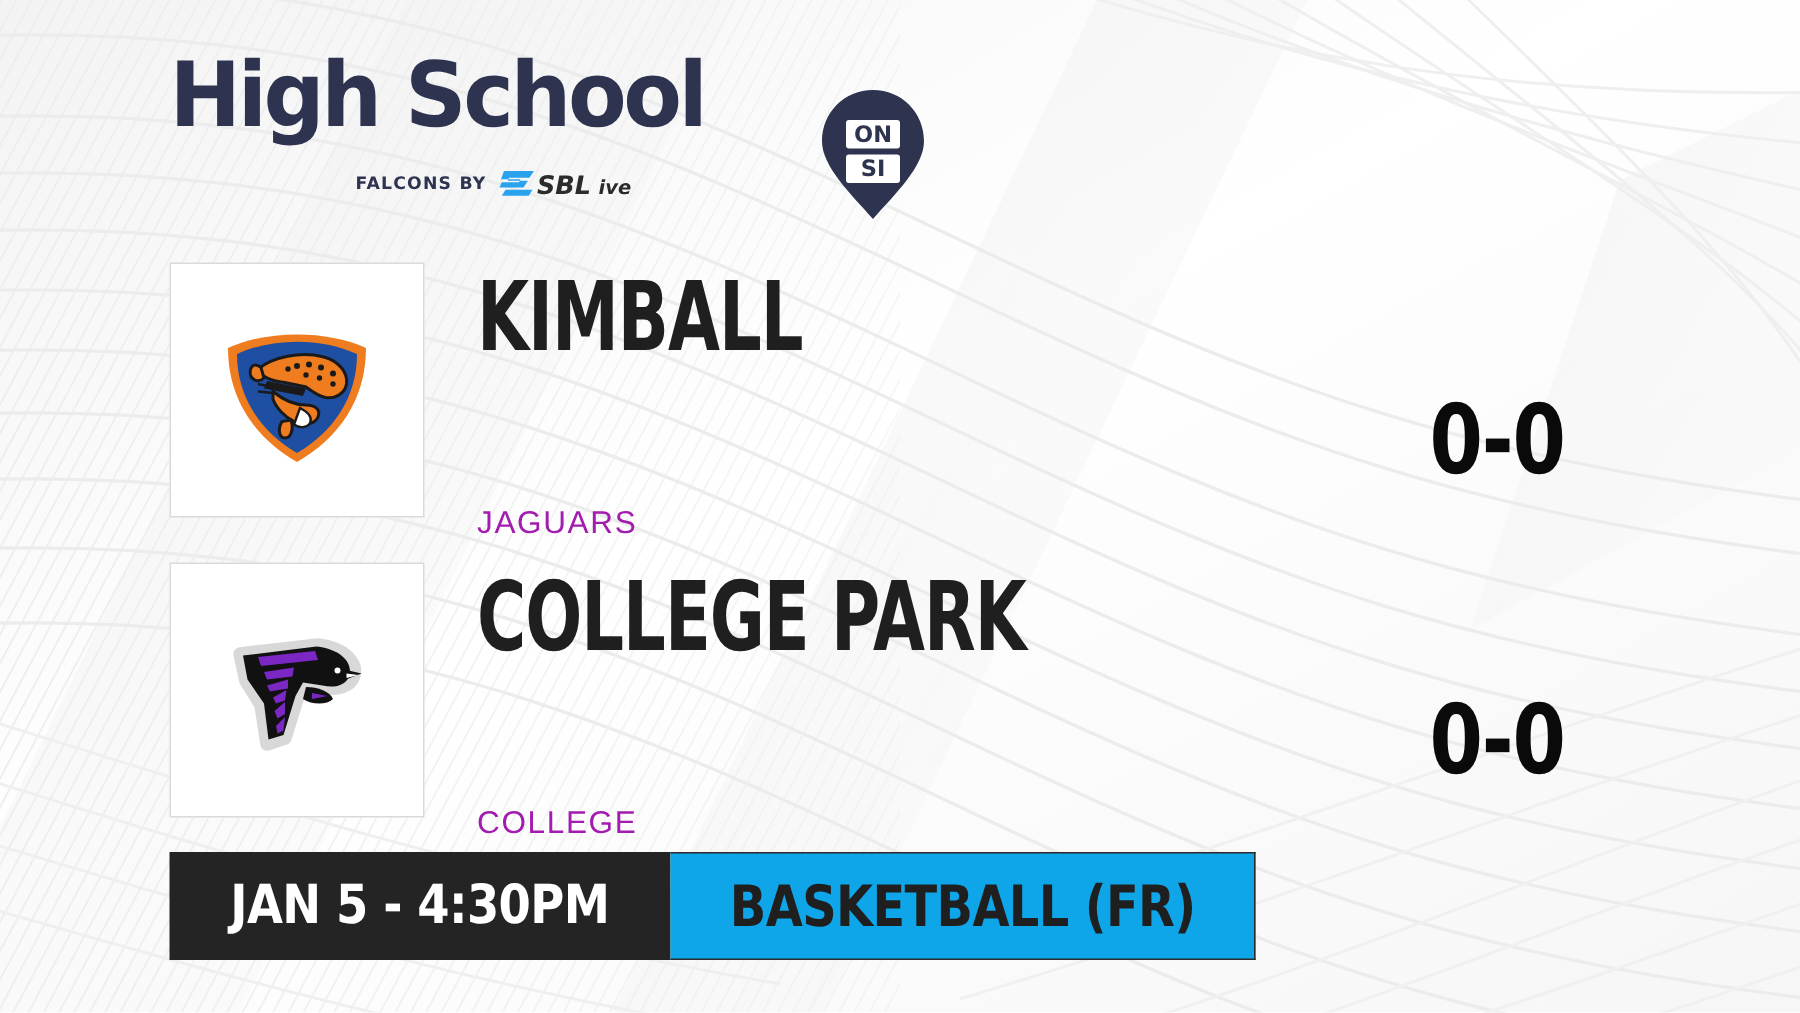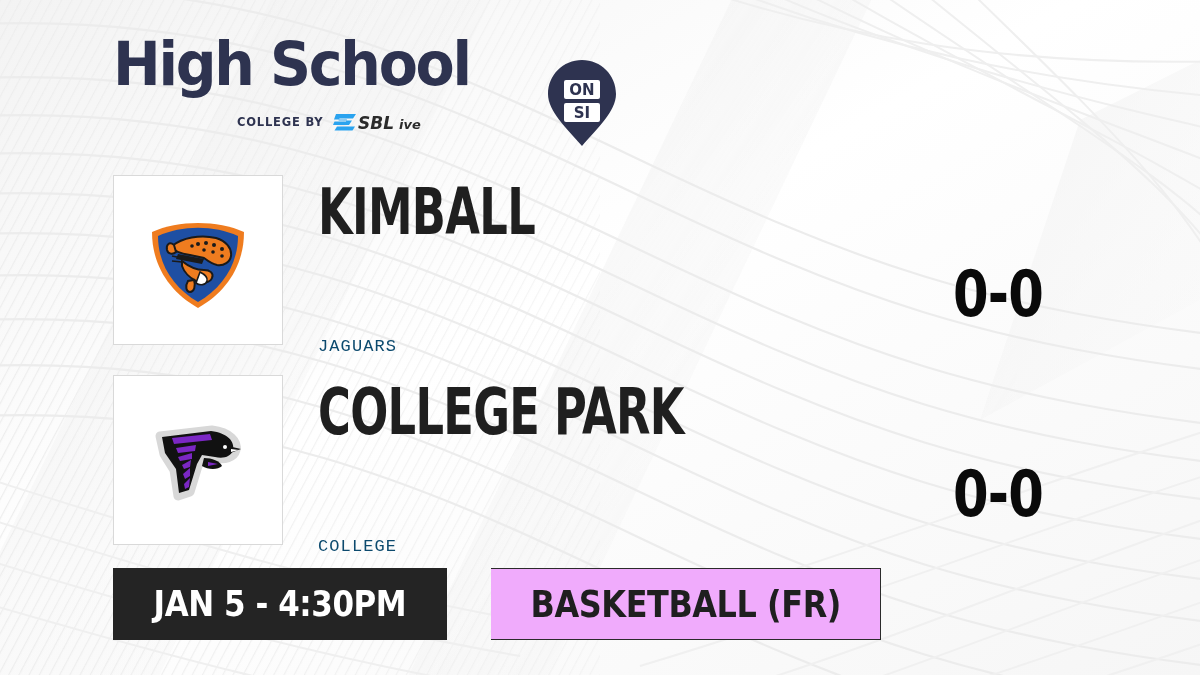--- a/index.html
+++ b/index.html
@@ -71,63 +71,63 @@
     font-size:64px;
     line-height:64px;
     color:#1f1f1f;
     letter-spacing:-1px;
     white-space:nowrap;
     transform:scaleX(0.70);
     transform-origin:left top;
   }
   .mascot {
     position:absolute; left:205px; top:162px;
-    font-family:Liberation Mono, monospace;
-    font-size:17px;
+    font-family:Liberation Sans, sans-serif;
+    font-size:21px;
     letter-spacing:1.1px;
-    color:#0c4a6e;
+    color:#a21caf;
     white-space:nowrap;
   }
 
   
   .score {
     position:absolute;
     font-family:"DejaVu Sans", sans-serif;
     font-weight:bold;
     font-size:64px;
     line-height:64px;
     color:#0a0a0a;
     letter-spacing:-1px;
     white-space:nowrap;
     transform:scaleX(0.80);
     transform-origin:left top;
   }
   .score-a { left:920px; top:262px; }
   .score-b { left:920px; top:462px; }
 
   
-  .infobar { position:absolute; left:80px; top:568px; height:72px; display:flex;gap:44px; }
+  .infobar { position:absolute; left:80px; top:568px; height:72px; display:flex; }
   .infobar-date {
     width:334px; height:72px;
     background:#242424;
     display:flex; align-items:center; justify-content:center;
   }
   .infobar-date span {
     font-family:"DejaVu Sans", sans-serif;
     font-weight:bold;
     font-size:36px;
     line-height:36px;
     color:#ffffff;
     letter-spacing:-0.5px;
     white-space:nowrap;
     transform:scaleX(0.86);
   }
   .infobar-sport {
     width:390px; height:72px;
-    background:#f0abfc;
+    background:#0ea5e9;
     border:1px solid #2b2b2b;
     border-left:none;
     display:flex; align-items:center; justify-content:center;
   }
   .infobar-sport span {
     font-family:"DejaVu Sans", sans-serif;
     font-weight:bold;
     font-size:38px;
     line-height:38px;
     color:#1f1f1f;
@@ -234,21 +234,21 @@
           <rect x="19" y="44" width="36" height="19" rx="2"></rect>
         </g>
         <g fill="#2e3350" font-family="DejaVu Sans, sans-serif" font-weight="bold" font-size="15" text-anchor="middle">
           <text x="37" y="35.5">ON</text>
           <text x="37" y="58.5">SI</text>
         </g>
       </svg>
     </div>
 
     <div class="powered">
-      <span class="powered-label">COLLEGE BY</span>
+      <span class="powered-label">FALCONS BY</span>
       <span class="sblive">
         <svg width="104" height="22" viewBox="0 0 104 22" xmlns="http://www.w3.org/2000/svg">
 
           <g fill="#2aa3ef">
             <path d="M5 3 L25 3 L22 7.5 L8.5 7.5 L7.5 9.5 L21 9.5 L18 14 L2 14 L3.5 10.5 L15 10.5 L16 8.5 L3 8.5 Z"></path>
             <path d="M6 15.5 L24 15.5 L21.5 19.5 L3.5 19.5 Z"></path>
           </g>
 
           <g fill="#2b2b2b" font-family="DejaVu Sans, sans-serif" font-weight="bold" font-size="17" font-style="italic">
             <text x="27" y="18">SBL</text>

